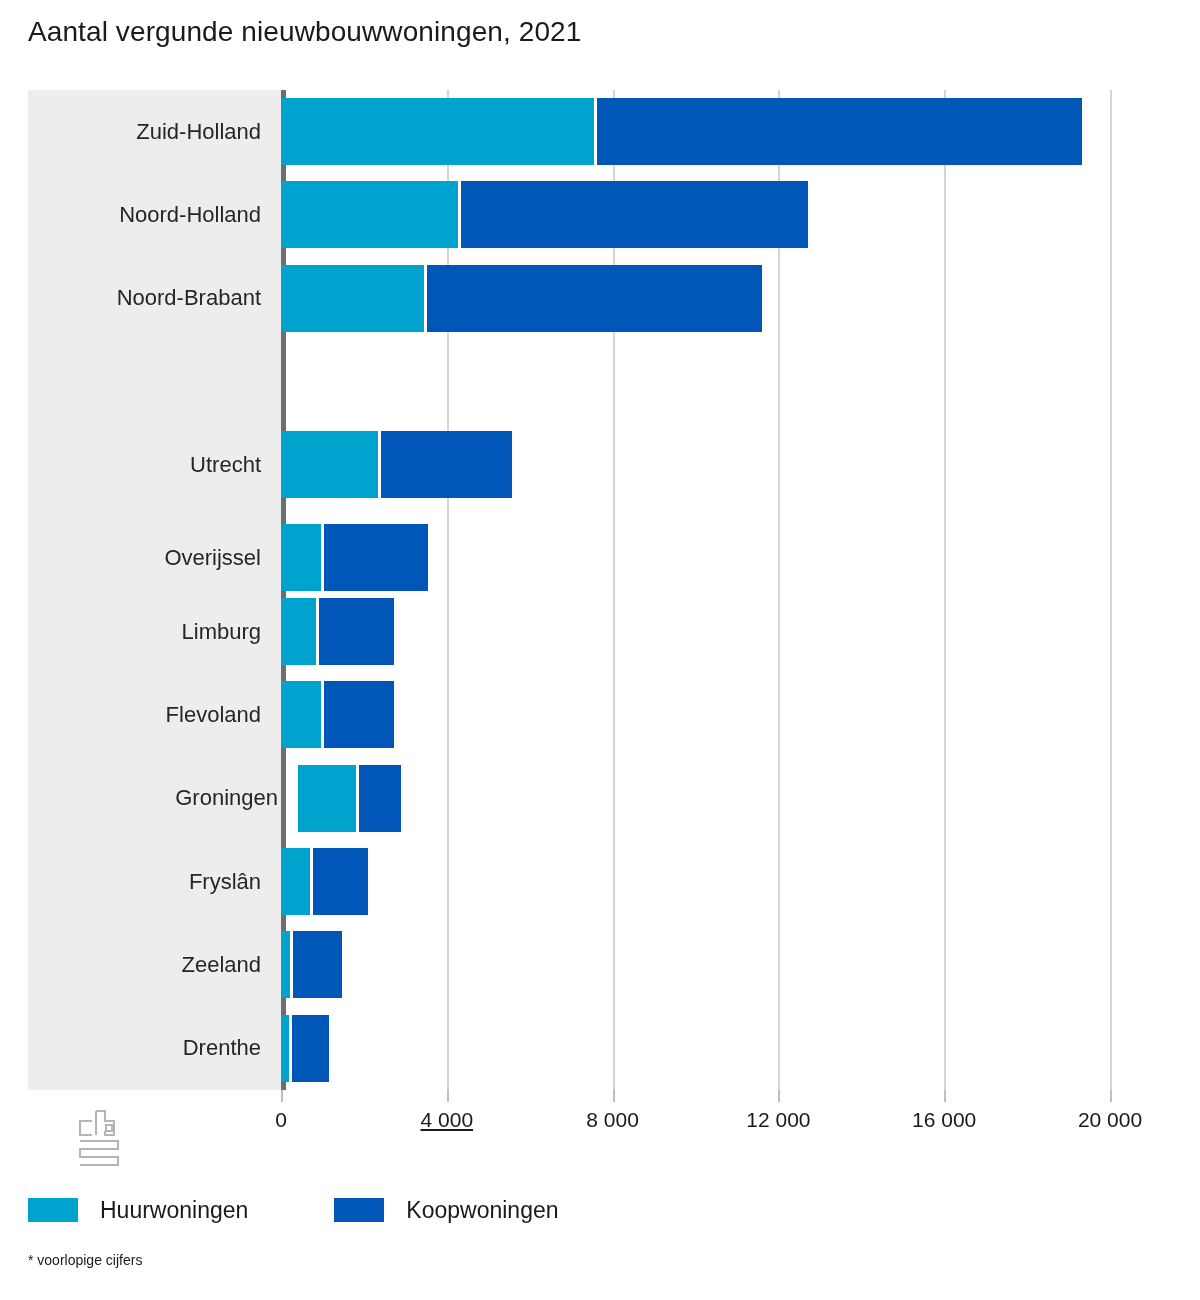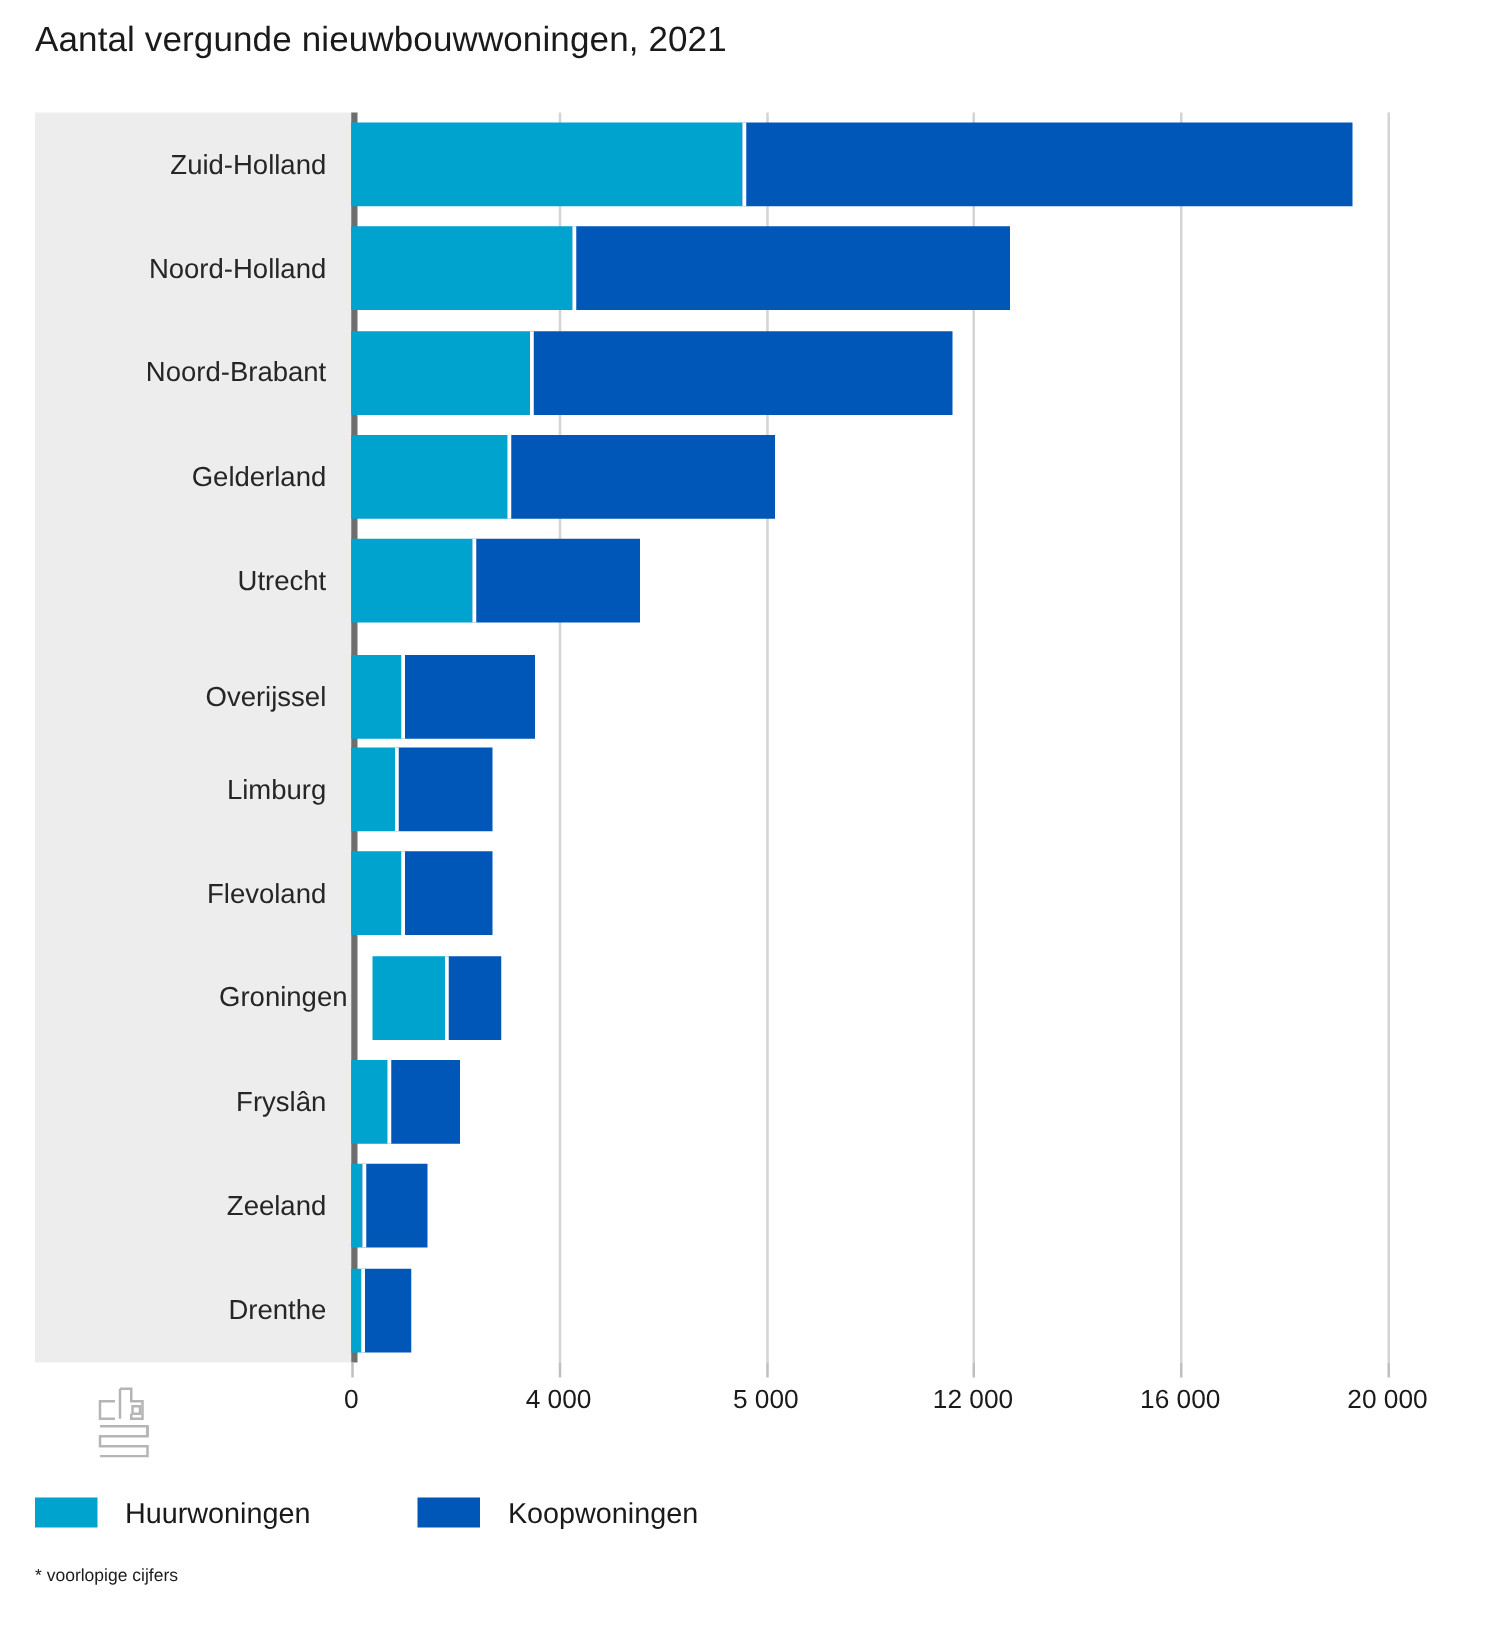--- a/index.html
+++ b/index.html
@@ -213,28 +213,20 @@
         </div>
       </div>
       <div class="row" style="top: 166.667px;">
         <div class="cat-label">Noord-Brabant</div>
         <div class="bar-track" style="width: 902px;">
           <div class="seg seg-huur" title="Noord-Brabant — Huurwoningen: 3450" style="left: 0px; width: 143.002px; background: rgb(0, 163, 206);"></div>
           <div class="seg seg-koop" title="Noord-Brabant — Koopwoningen: 8155" style="left: 143.002px; width: 338.025px; background: rgb(0, 87, 184);"></div>
           <div class="seg" style="left: 143.002px; width: 3px; background: rgb(255, 255, 255);"></div>
         </div>
       </div>
-      <div class="row" style="top: 250px;">
-        <div class="cat-label">Gelderland</div>
-        <div class="bar-track" style="width: 902px;">
-          <div class="seg seg-huur" title="Gelderland — Huurwoningen: 3015" style="left: 0px; width: 124.972px; background: rgb(0, 163, 206);"></div>
-          <div class="seg seg-koop" title="Gelderland — Koopwoningen: 5165" style="left: 124.972px; width: 214.089px; background: rgb(0, 87, 184);"></div>
-          <div class="seg" style="left: 124.972px; width: 3px; background: rgb(255, 255, 255);"></div>
-        </div>
-      </div>
       <div class="row" style="top: 333.333px;">
         <div class="cat-label">Utrecht</div>
         <div class="bar-track" style="width: 902px;">
           <div class="seg seg-huur" title="Utrecht — Huurwoningen: 2340" style="left: 0px; width: 96.993px; background: rgb(0, 163, 206);"></div>
           <div class="seg seg-koop" title="Utrecht — Koopwoningen: 3235" style="left: 96.993px; width: 134.091px; background: rgb(0, 87, 184);"></div>
           <div class="seg" style="left: 96.993px; width: 3px; background: rgb(255, 255, 255);"></div>
         </div>
       </div>
       <div class="row" style="top: 426px;">
         <div class="cat-label">Overijssel</div>
@@ -302,23 +294,23 @@
       <path d="M4 33 h38 v8 H4 v8 h38 v8 H4"></path>
       <path d="M42 33 v8"></path>
     </g>
   </svg>
 </div>
 
 <div id="x-axis">
     <div class="tick-mark" style="left: 253px;"></div>
     <div class="tick-label" style="left: 253px;">0</div>
     <div class="tick-mark" style="left: 418.8px;"></div>
-    <div class="tick-label" style="left: 418.8px;">4 000</div>
+    <div class="tick-label" style="left: 418.8px; text-decoration: underline;">4 000</div>
     <div class="tick-mark" style="left: 584.6px;"></div>
-    <div class="tick-label" style="left: 584.6px;">5 000</div>
+    <div class="tick-label" style="left: 584.6px;">8 000</div>
     <div class="tick-mark" style="left: 750.4px;"></div>
     <div class="tick-label" style="left: 750.4px; text-align: center;">12 000</div>
     <div class="tick-mark" style="left: 916.2px;"></div>
     <div class="tick-label" style="left: 916.2px;">16 000</div>
     <div class="tick-mark" style="left: 1082px;"></div>
     <div class="tick-label" style="left: 1082px;">20 000</div>
   </div>
 
 <div id="legend">
     <div class="legend-item">

